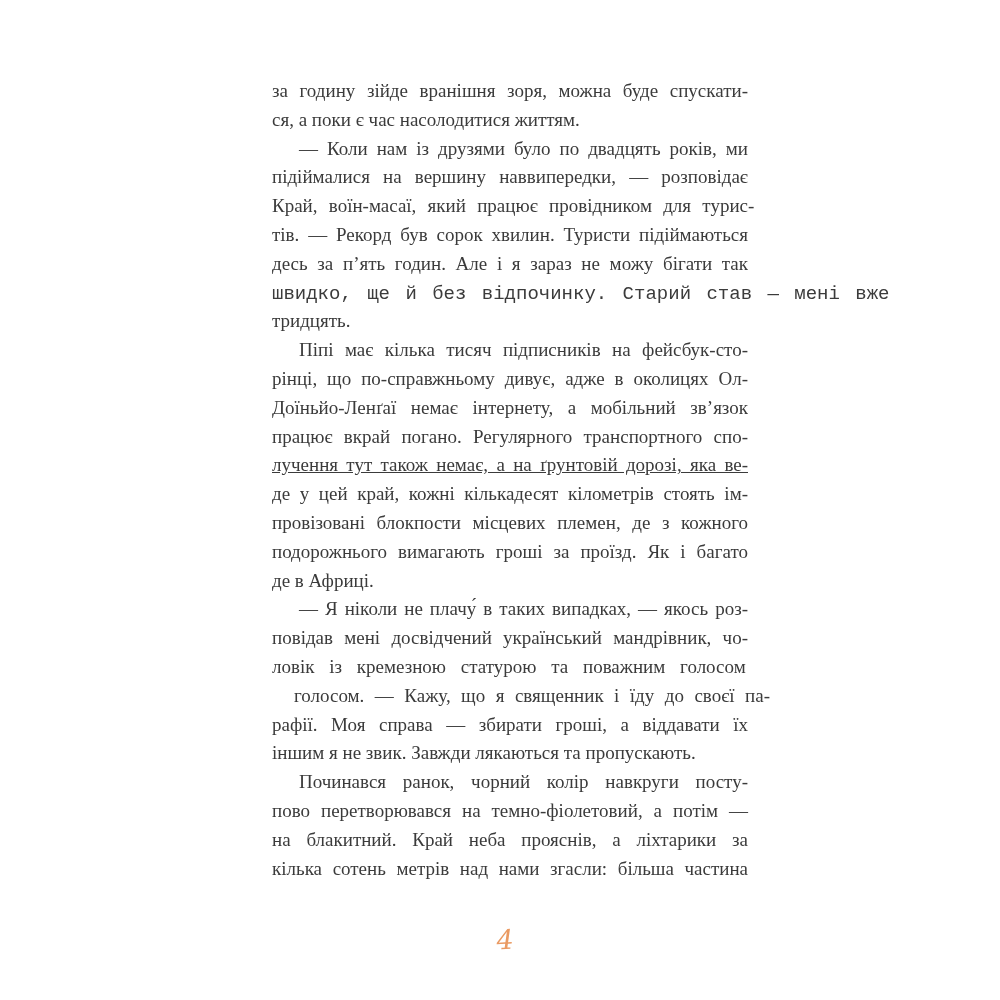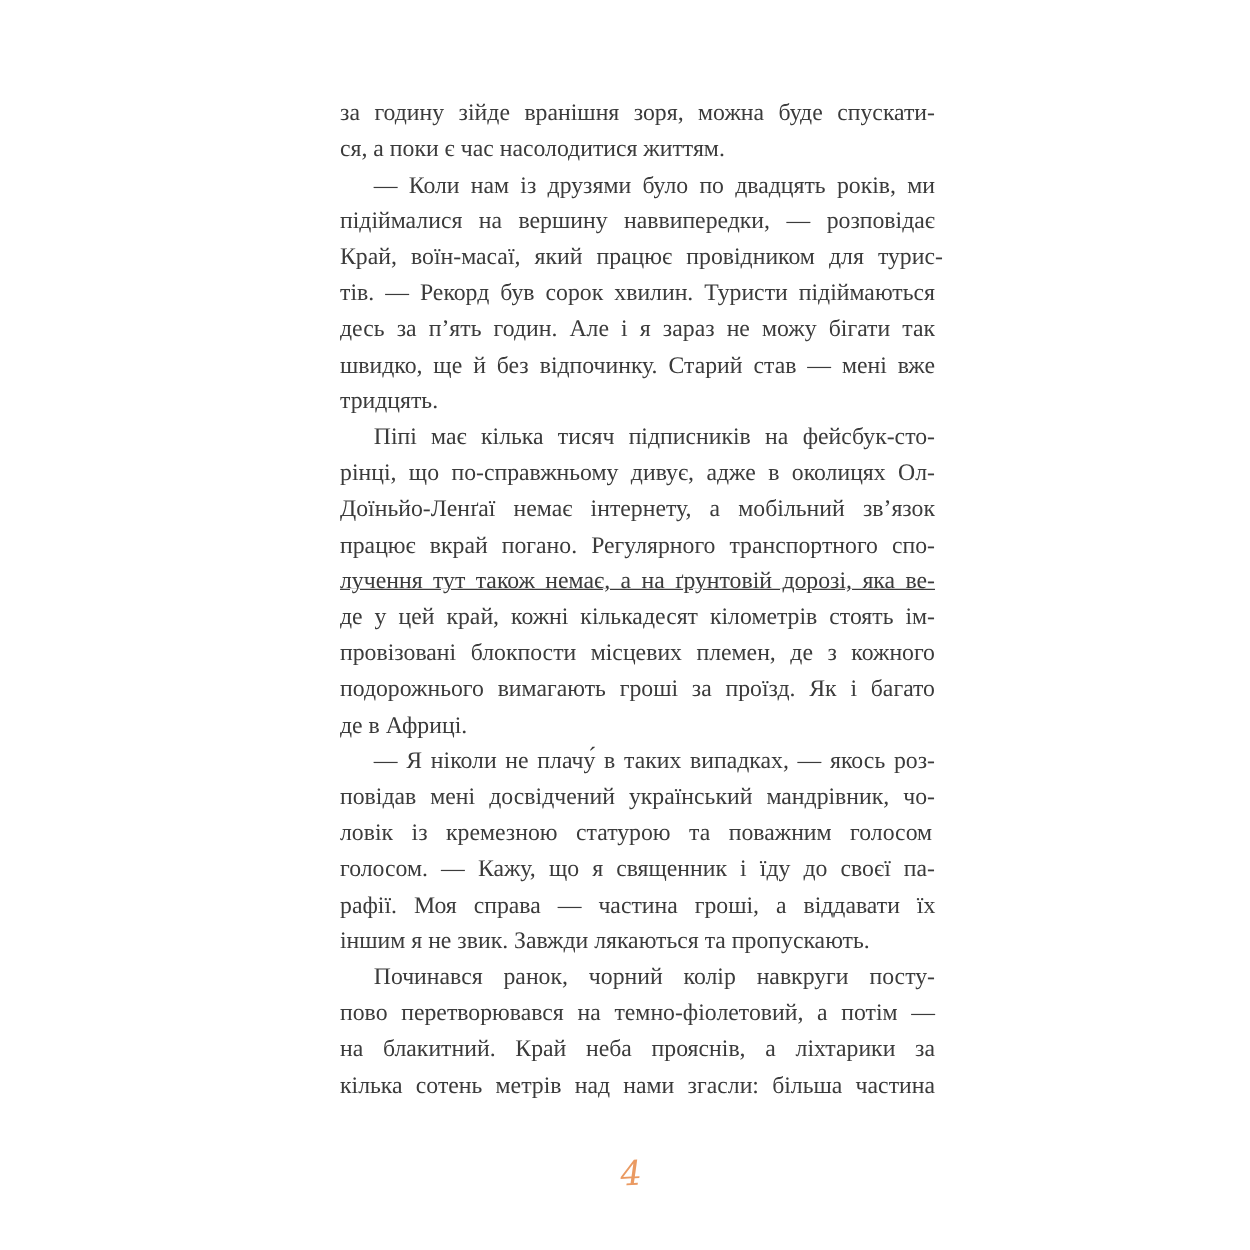--- a/index.html
+++ b/index.html
@@ -51,36 +51,36 @@
 
 <main class="book-page">
   <div class="text-block" style="color: rgb(59, 59, 59);">
       <div class="line"><span style="word-spacing: 6.83705px;">за годину зійде вранішня зоря, можна буде спускати-</span></div>
       <div class="line"><span>ся, а поки є час насолодитися життям.</span></div>
       <div class="line indent"><span style="word-spacing: 4.25694px;">— Коли нам із друзями було по двадцять років, ми</span></div>
       <div class="line"><span style="word-spacing: 8.40312px;">підіймалися на вершину наввипередки, — розповідає</span></div>
       <div class="line"><span style="word-spacing: 6.51302px;">Край, воїн-масаї, який працює провідником для турис-</span></div>
       <div class="line"><span style="word-spacing: 4.07366px;">тів. — Рекорд був сорок хвилин. Туристи підіймаються</span></div>
       <div class="line"><span style="word-spacing: 4.93182px;">десь за п’ять годин. Але і я зараз не можу бігати так</span></div>
-      <div class="line"><span style="word-spacing: 3.99306px;">швидко, ще й без відпочинку. Старий став — мені вже</span></div>
+      <div class="line"><span style="word-spacing: 3.99306px; font-family: Liberation Mono, monospace;">швидко, ще й без відпочинку. Старий став — мені вже</span></div>
       <div class="line"><span>тридцять.</span></div>
       <div class="line indent"><span style="word-spacing: 6.6901px;">Піпі має кілька тисяч підписників на фейсбук-сто-</span></div>
       <div class="line"><span style="word-spacing: 5.19196px;">рінці, що по-справжньому дивує, адже в околицях Ол-</span></div>
       <div class="line"><span style="word-spacing: 9.79063px;">Доїньйо-Ленґаї немає інтернету, а мобільний зв’язок</span></div>
       <div class="line"><span style="word-spacing: 6.47813px;">працює вкрай погано. Регулярного транспортного спо-</span></div>
       <div class="line"><span style="word-spacing: 3.56597px; text-decoration: underline;">лучення тут також немає, а на ґрунтовій дорозі, яка ве-</span></div>
       <div class="line"><span style="word-spacing: 4.8457px;">де у цей край, кожні кількадесят кілометрів стоять ім-</span></div>
       <div class="line"><span style="word-spacing: 6.86458px;">провізовані блокпости місцевих племен, де з кожного</span></div>
       <div class="line"><span style="word-spacing: 6.25893px;">подорожнього вимагають гроші за проїзд. Як і багато</span></div>
       <div class="line"><span>де в Африці.</span></div>
       <div class="line indent"><span style="word-spacing: 2.24531px;">— Я ніколи не плачу́ в таких випадках, — якось роз-</span></div>
       <div class="line"><span style="word-spacing: 6.49688px;">повідав мені досвідчений український мандрівник, чо-</span></div>
       <div class="line"><span style="word-spacing: 10.026px;">ловік із кремезною статурою та поважним голосом</span></div>
-      <div class="line"><span style="word-spacing: 5.72031px;">голосом. — Кажу, що я священник і їду до своєї па-</span></div>
-      <div class="line"><span style="word-spacing: 8.79883px;">рафії. Моя справа — частина гроші, а віддавати їх</span></div>
+      <div class="line"><span style="word-spacing: 5.72031px; margin-left: 22px;">голосом. — Кажу, що я священник і їду до своєї па-</span></div>
+      <div class="line"><span style="word-spacing: 8.79883px;">рафії. Моя справа — збирати гроші, а віддавати їх</span></div>
       <div class="line"><span>іншим я не звик. Завжди лякаються та пропускають.</span></div>
       <div class="line indent"><span style="word-spacing: 11.9531px;">Починався ранок, чорний колір навкруги посту-</span></div>
       <div class="line"><span style="word-spacing: 6.20833px;">пово перетворювався на темно-фіолетовий, а потім —</span></div>
       <div class="line"><span style="word-spacing: 11.0379px;">на блакитний. Край неба прояснів, а ліхтарики за</span></div>
       <div class="line"><span style="word-spacing: 5.84375px; text-align: center;">кілька сотень метрів над нами згасли: більша частина</span></div>
     </div>
   <div class="page-number" style="color: rgb(234, 154, 98);">4</div>
 </main>
 
 </body></html>

